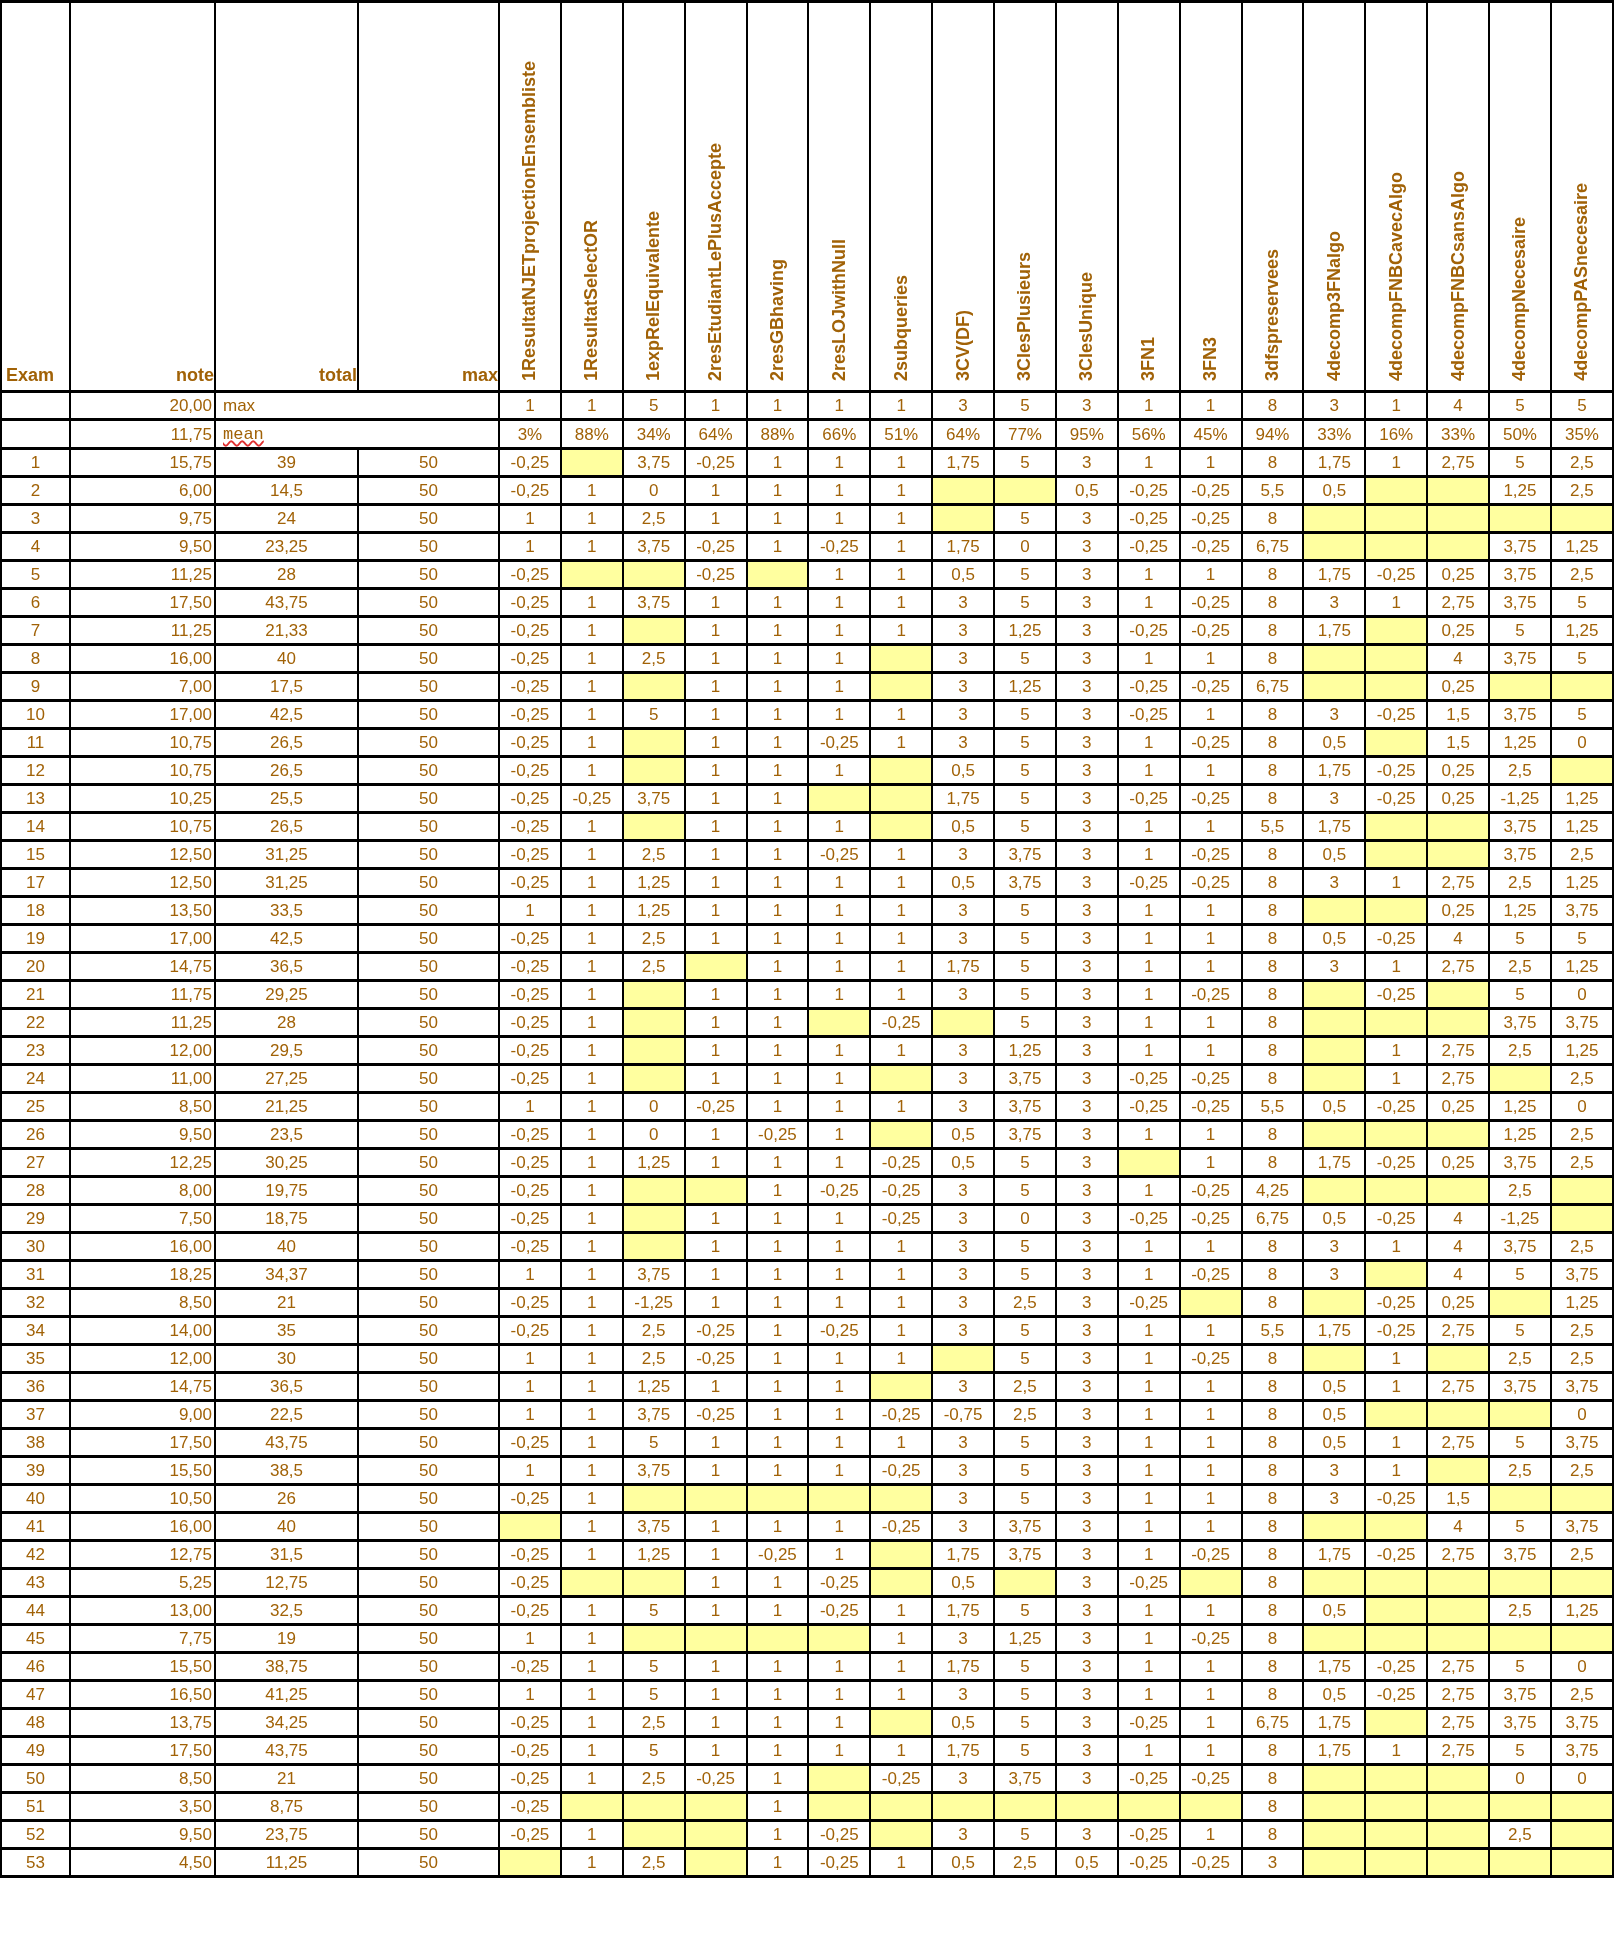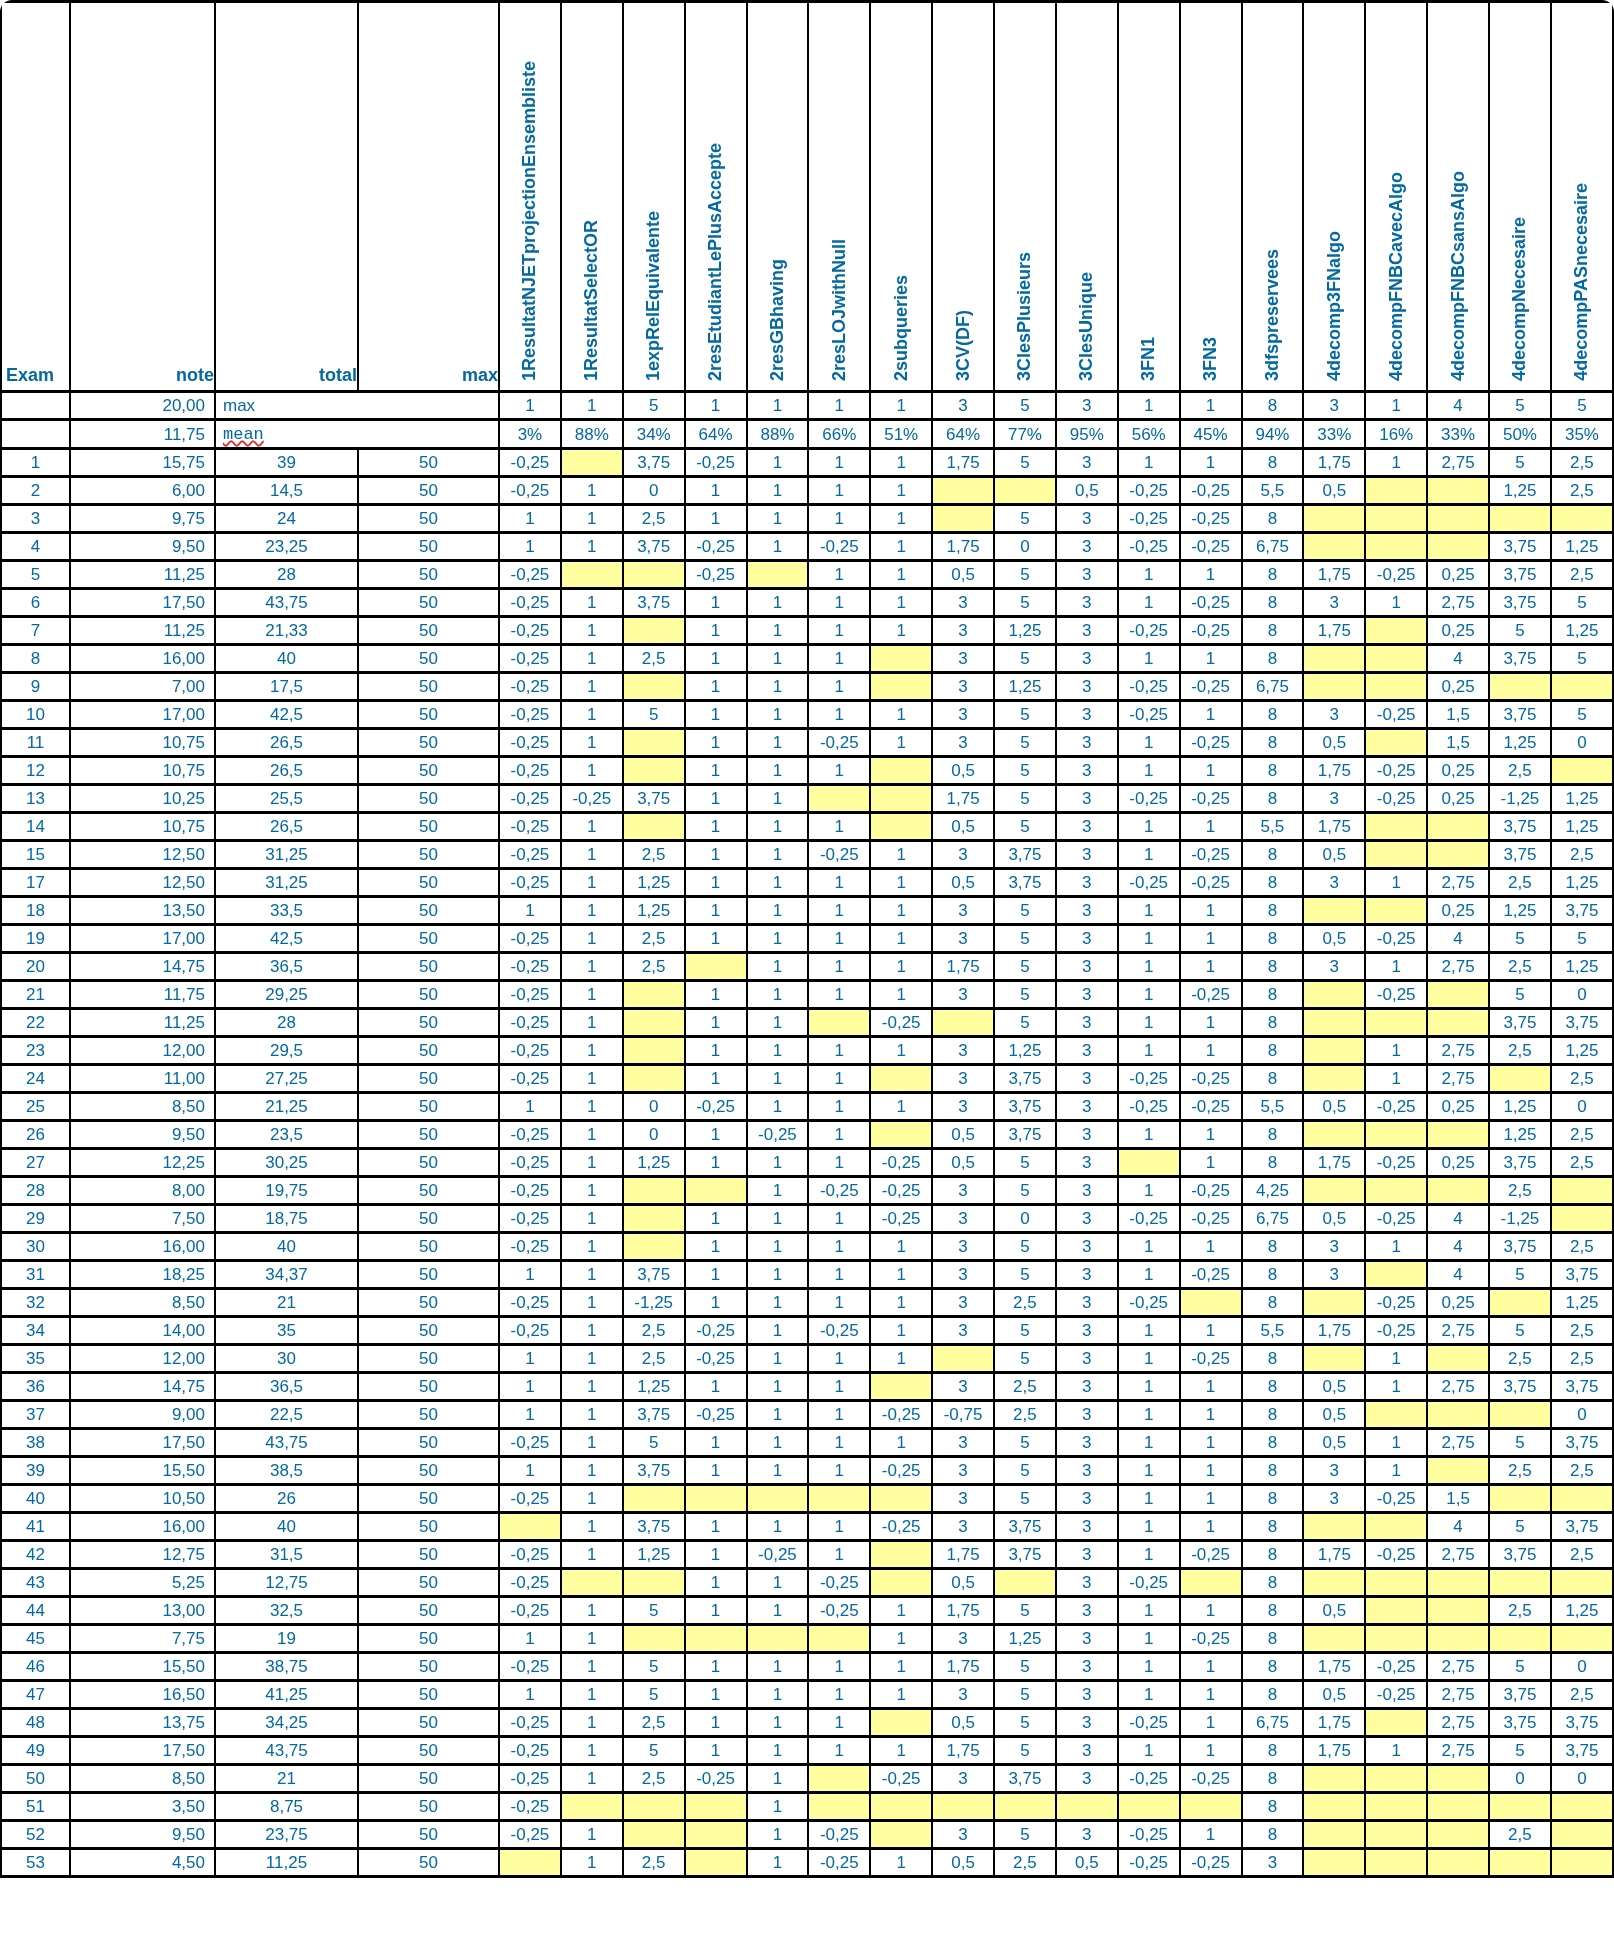--- a/index.html
+++ b/index.html
@@ -1,20 +1,20 @@
 <!DOCTYPE html>
 <html style="--hl: #ffff9f;"><head>
 <meta charset="utf-8">
 <style>
   * { box-sizing: border-box; }
   html, body { margin: 0; padding: 0; background: #fff; }
   .sheet {
     width: 1614px; height: 1940px; overflow: hidden;
     font-family: "Liberation Sans", "DejaVu Sans", sans-serif;
-    color: #0369a1; background: #fff; border-radius: 12px;
+    color: #a16207; background: #fff;
   }
   table.grid { border-collapse: collapse; table-layout: fixed; width: 1614px; }
   .grid th, .grid td {
     border: 2px solid #000;
     border-top-width: 3px; border-bottom-width: 3px;
     padding: 0; overflow: hidden; white-space: nowrap;
     height: 25px; font-size: 17px; line-height: 25px;
     font-weight: normal;
   }
   .grid thead th {
@@ -26,21 +26,21 @@
   th.score-head { text-align: center; }
   .rot {
     display: inline-block;
     writing-mode: vertical-rl;
     transform: rotate(180deg);
     white-space: nowrap;
     line-height: 1.05;
     max-height: 386px;
   }
   td.exam  { text-align: center; }
-  td.note  { text-align: right; padding-right: 9px; }
+  td.note  { text-align: right; padding-right: 2px; }
   td.total { text-align: center; }
   td.maxc  { text-align: center; }
   td.label { text-align: left; padding-left: 7px; }
   td.score { text-align: center; }
   td.hl    { background: var(--hl, #ffff9f); }
   .wavy {
     text-decoration-line: underline;
     text-decoration-style: wavy;
     text-decoration-color: #e03030;
     text-decoration-thickness: 2px;

